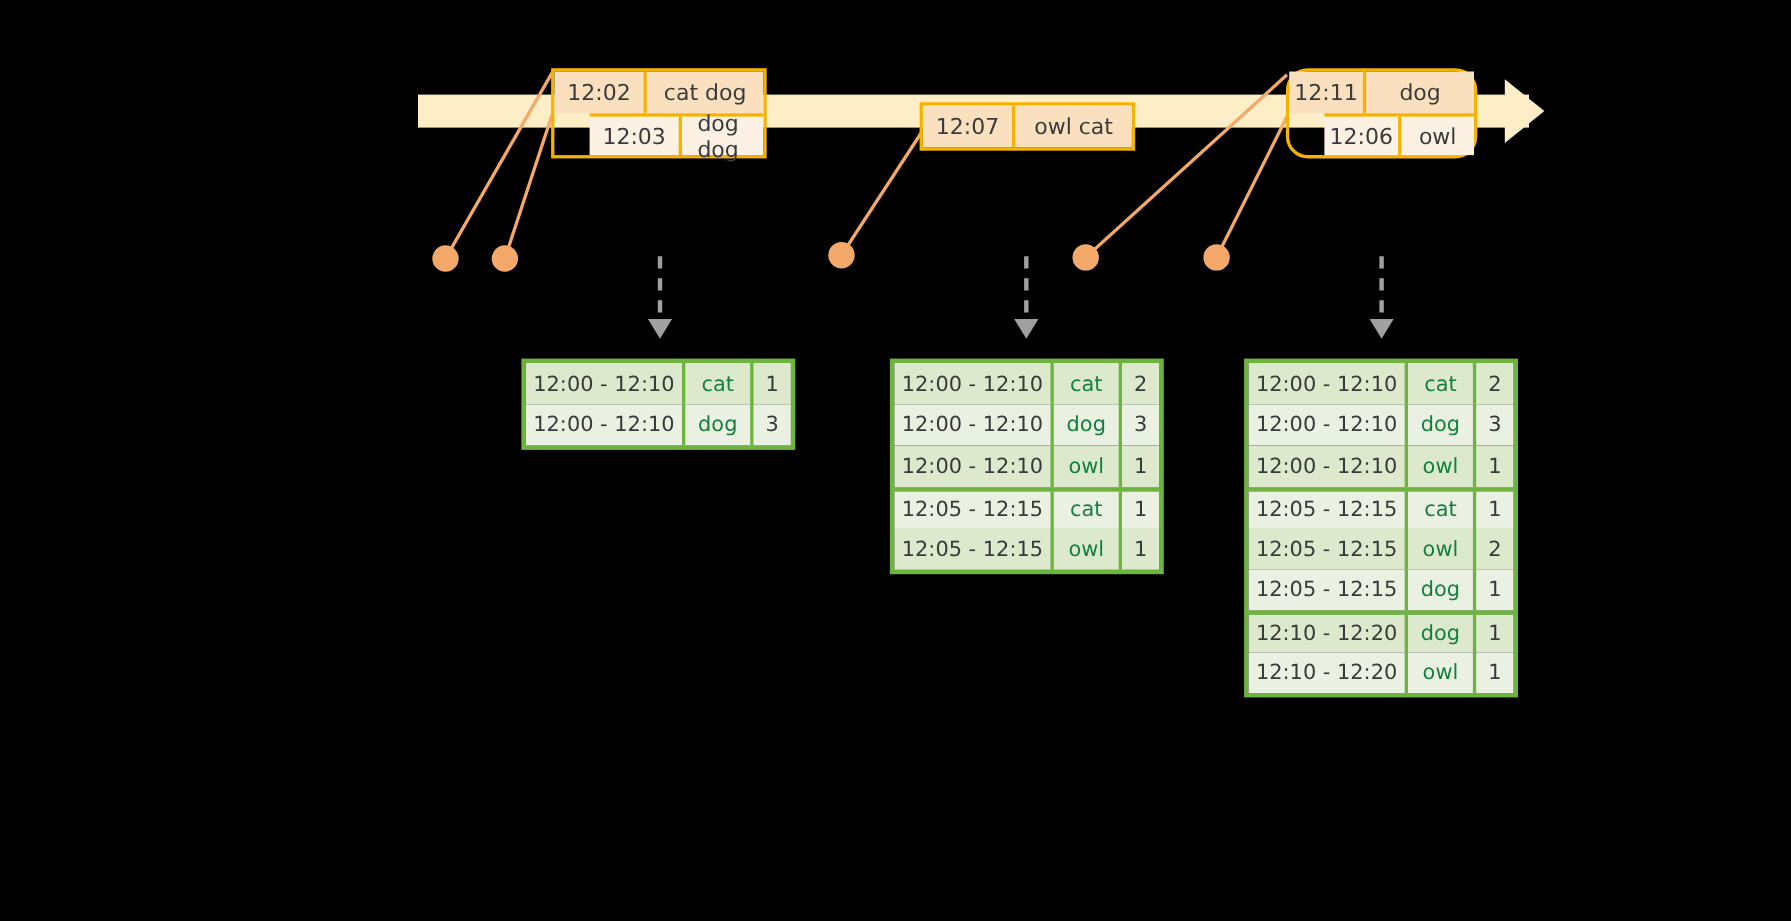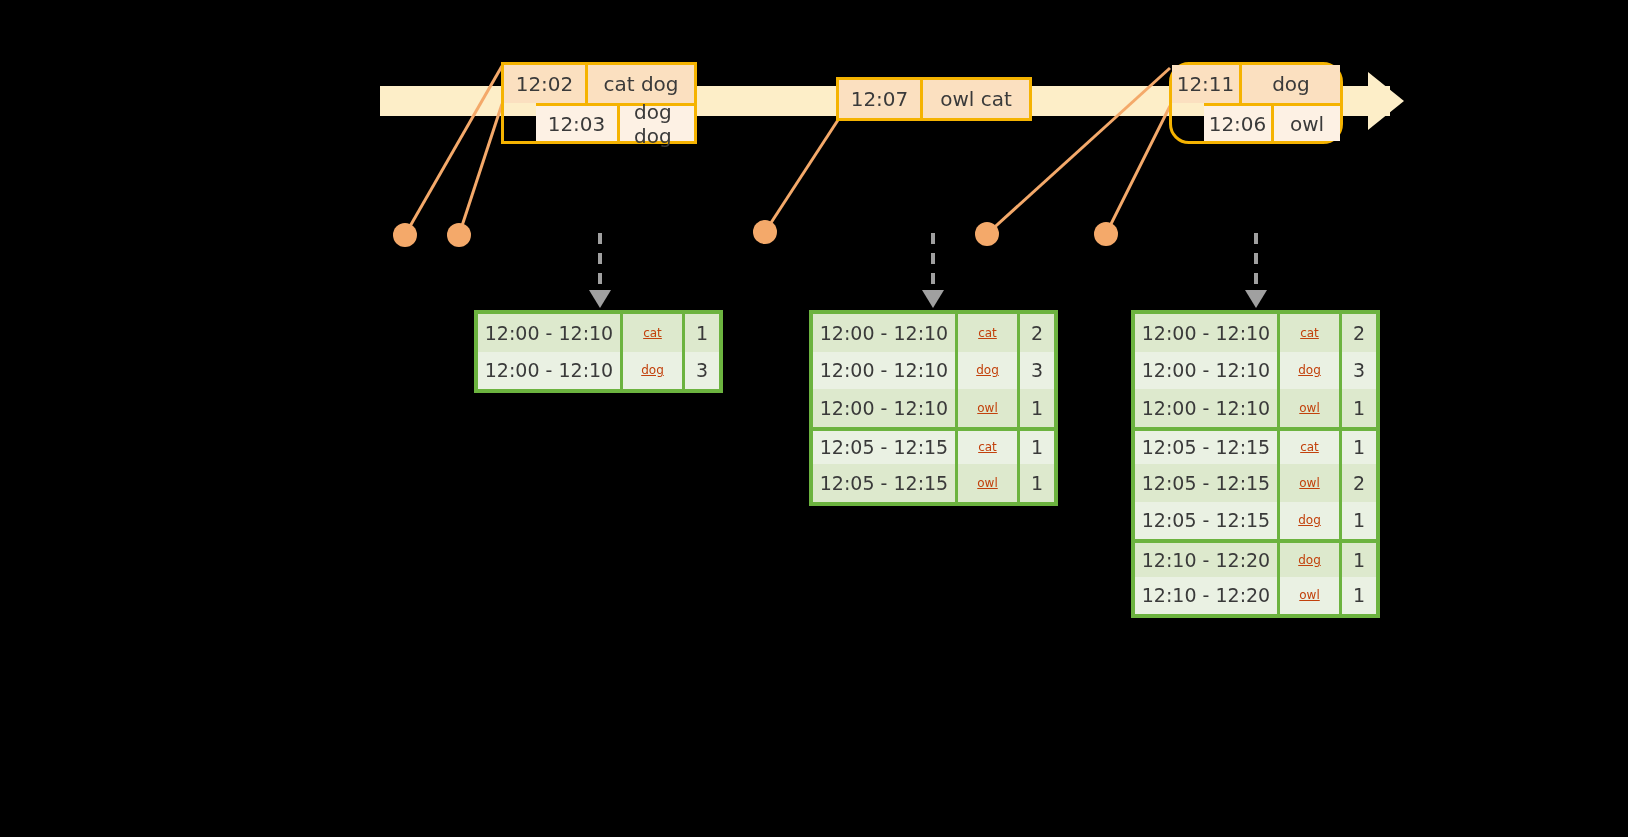--- a/index.html
+++ b/index.html
@@ -19,39 +19,39 @@
   .evt-row{display:flex;height:38px;box-sizing:border-box;}
   .evt-row.r0{background:#fbe0c0;}
   .evt-row.r1{background:#fdf1e4;border-top:3px solid #f5b301;margin-left:32px;}
   .evt-time{width:84px;display:flex;align-items:center;justify-content:center;
             border-right:3px solid #f5b301;box-sizing:border-box;
             font-size:20px;color:#3a3a3a;}
   .evt-words{flex:1;display:flex;align-items:center;justify-content:center;
              font-size:20px;color:#3a3a3a;padding:0 14px;box-sizing:border-box;}
 
   #evt1{left:501px;top:62px;width:196px;}
-  #evt2{left:836px;top:77px;width:196px;}
+  #evt2{left:836px;top:93px;width:196px;}
   #evt3{left:1169px;top:62px;width:174px;border-radius:20px;}
   #evt3 .evt-time{width:70px;}
 
   
   #links{position:absolute;left:0;top:0;width:1628px;height:837px;pointer-events:none;}
 
   
-  .tbl{position:absolute;border:4px solid #6cb33f;box-sizing:border-box;}
+  .tbl{position:absolute;border:4px solid #6cb33f;box-sizing:border-box;margin-top:16px;}
   .trow{display:flex;height:37.5px;box-sizing:border-box;}
   .trow.even{background:#dde9cd;}
   .trow.odd{background:#eaf1e3;}
   .trow.grp{border-top:4px solid #6cb33f;}
   .c-win{display:flex;align-items:center;justify-content:center;
          border-right:3px solid #6cb33f;box-sizing:border-box;
          font-size:19px;color:#3a3a3a;}
   .c-word{display:flex;align-items:center;justify-content:center;
           border-right:3px solid #6cb33f;box-sizing:border-box;
-          font-size:12px;color:#c2410c;text-decoration:underline;}
+          font-size:19px;color:#15803d;}
   .c-cnt{display:flex;align-items:center;justify-content:center;
          font-size:19px;color:#3a3a3a;}
 
   #tbl1{left:474px;top:310px;width:249px;}
   #tbl1 .c-win{width:145px;} #tbl1 .c-word{width:62px;} #tbl1 .c-cnt{width:34px;}
   #tbl2{left:809px;top:310px;width:249px;}
   #tbl2 .c-win{width:145px;} #tbl2 .c-word{width:62px;} #tbl2 .c-cnt{width:34px;}
   #tbl3{left:1131px;top:310px;width:249px;}
   #tbl3 .c-win{width:145px;} #tbl3 .c-word{width:62px;} #tbl3 .c-cnt{width:34px;}
 </style>

